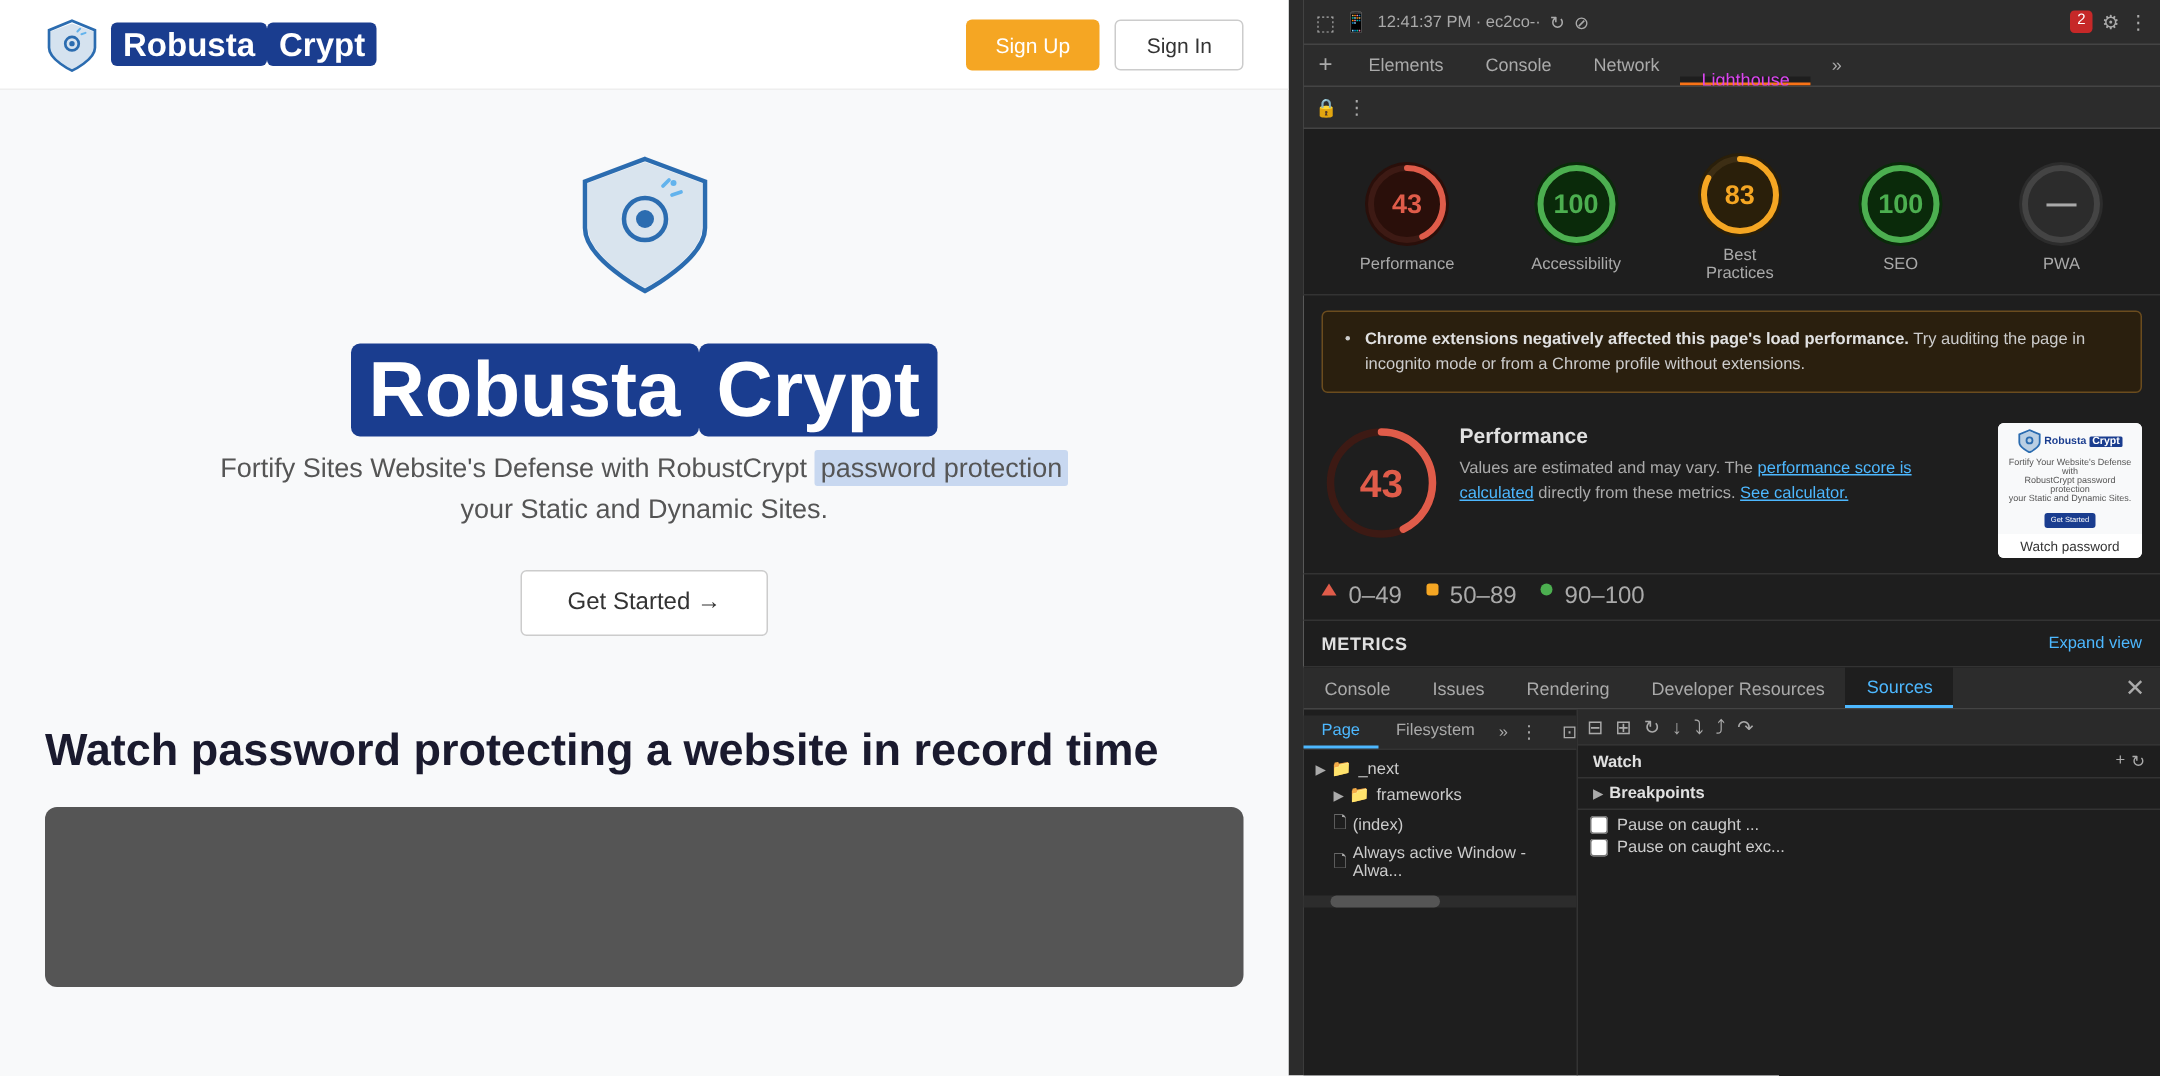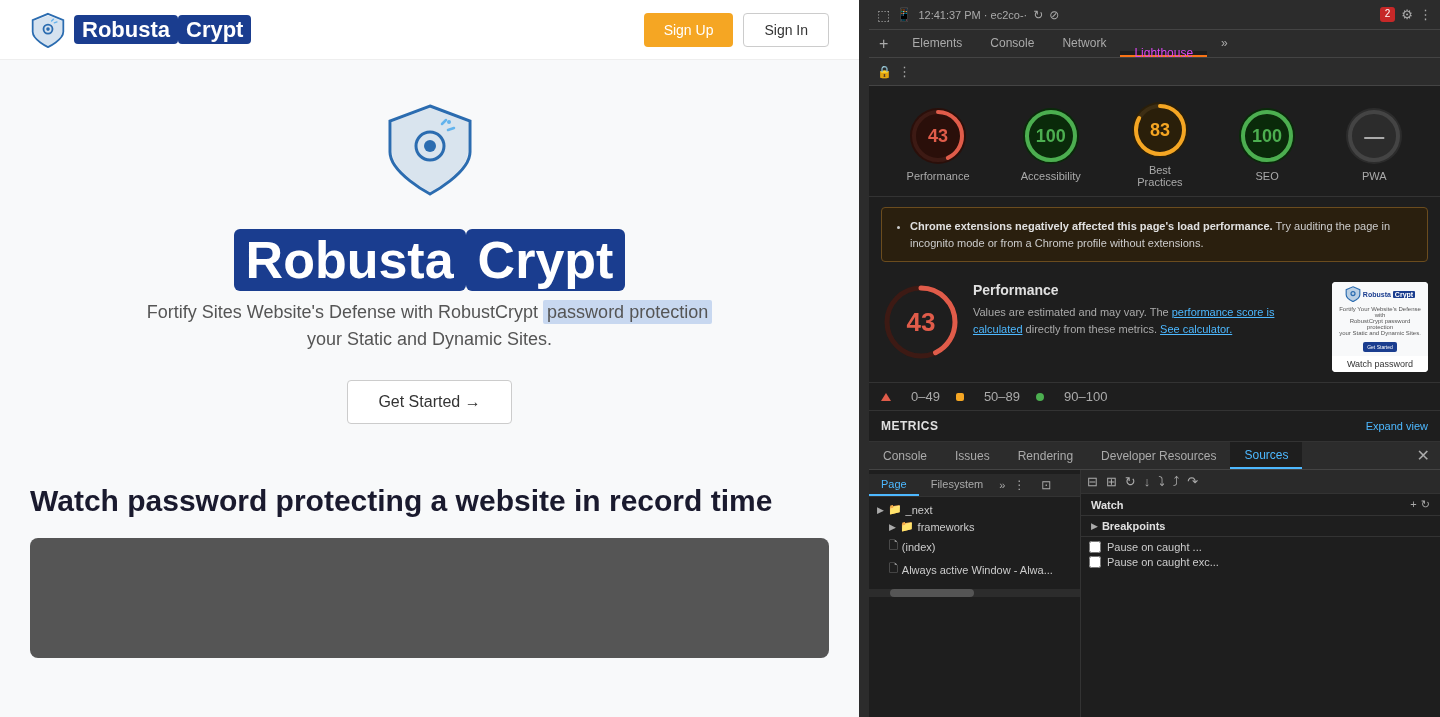--- a/index.html
+++ b/index.html
@@ -391,23 +391,22 @@
     
     .score-legend {
       display: flex;
       gap: 16px;
       padding: 6px 12px;
       border-bottom: 1px solid #333;
     }
 
     .legend-item {
       display: flex;
-      align-items: center;
-      gap: 20px;
-      font-size: 13px;
+      gap: 8px;
+      font-size: 16px;
       color: #aaa;
     }
 
     .legend-dot {
       width: 8px;
       height: 8px;
       border-radius: 50%;
     }
 
     .legend-triangle {
@@ -481,21 +480,21 @@
       font-size: 16px;
     }
 
     
     .bottom-content {
       display: flex;
       flex: 1;
     }
 
     .bottom-left {
-      width: 212px;
+      width: 183px;
       border-right: 1px solid #333;
       padding: 4px 0;
     }
 
     .page-filesystem-tabs {
       display: flex;
       background: #2a2a2a;
       border-bottom: 1px solid #333;
     }
 

